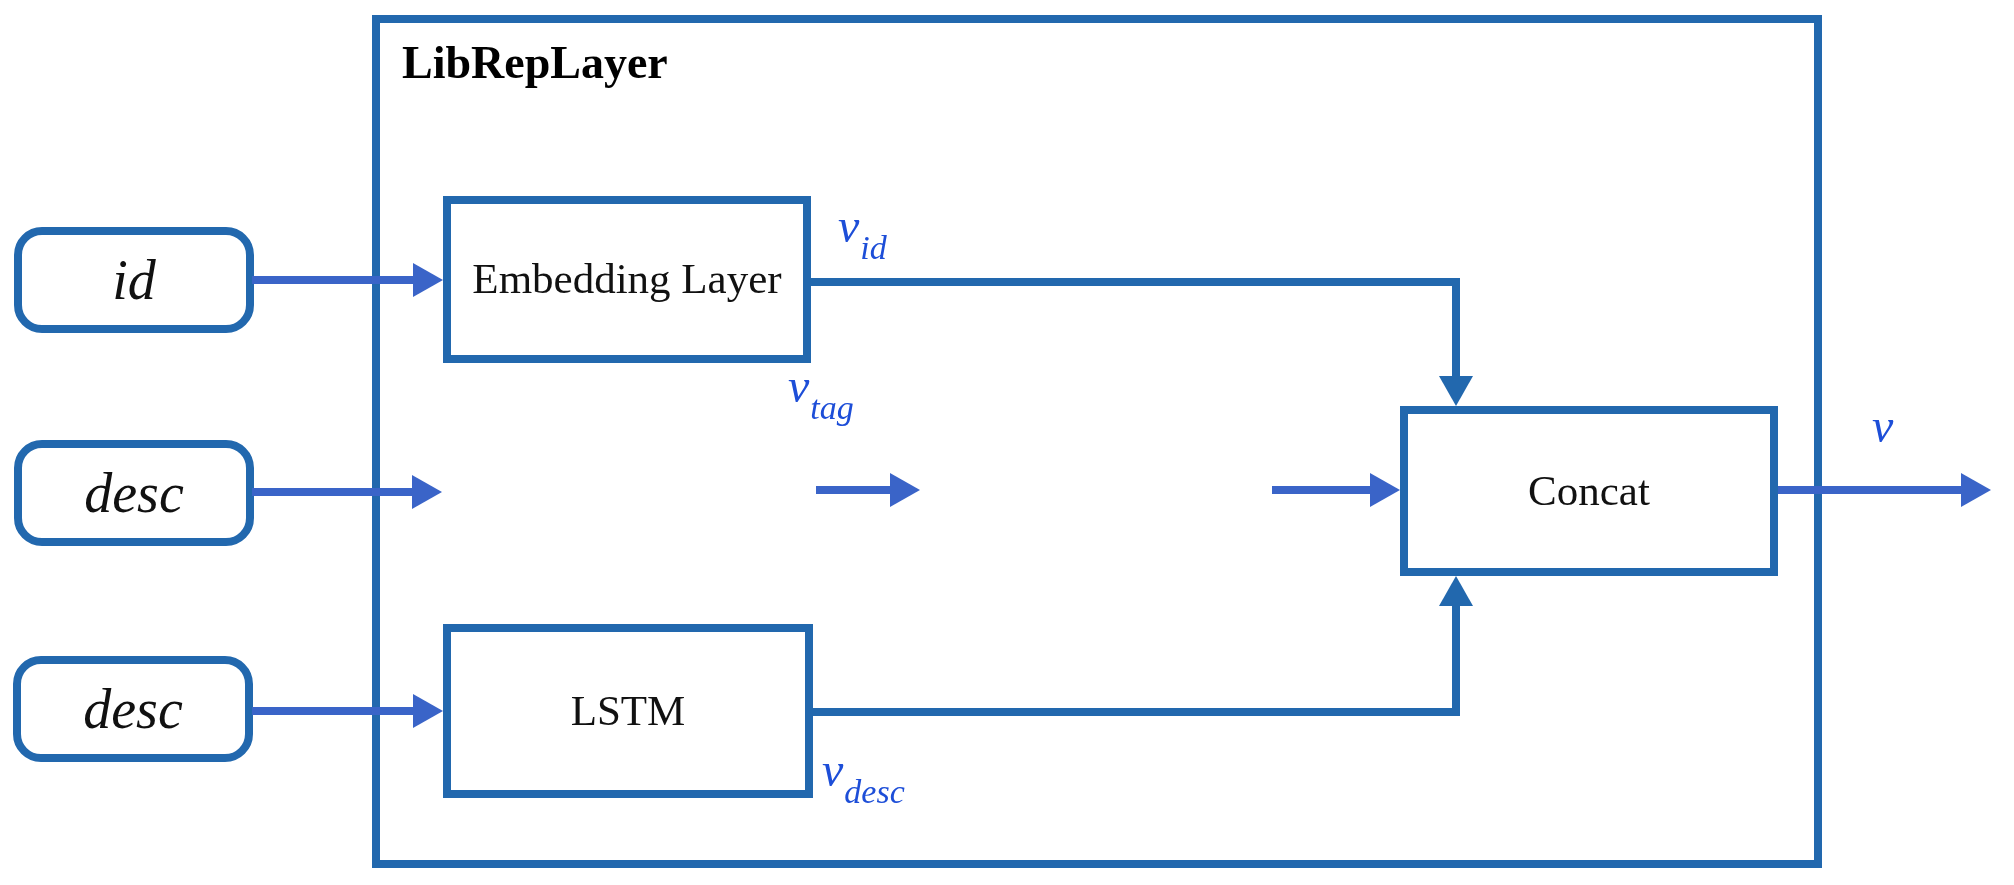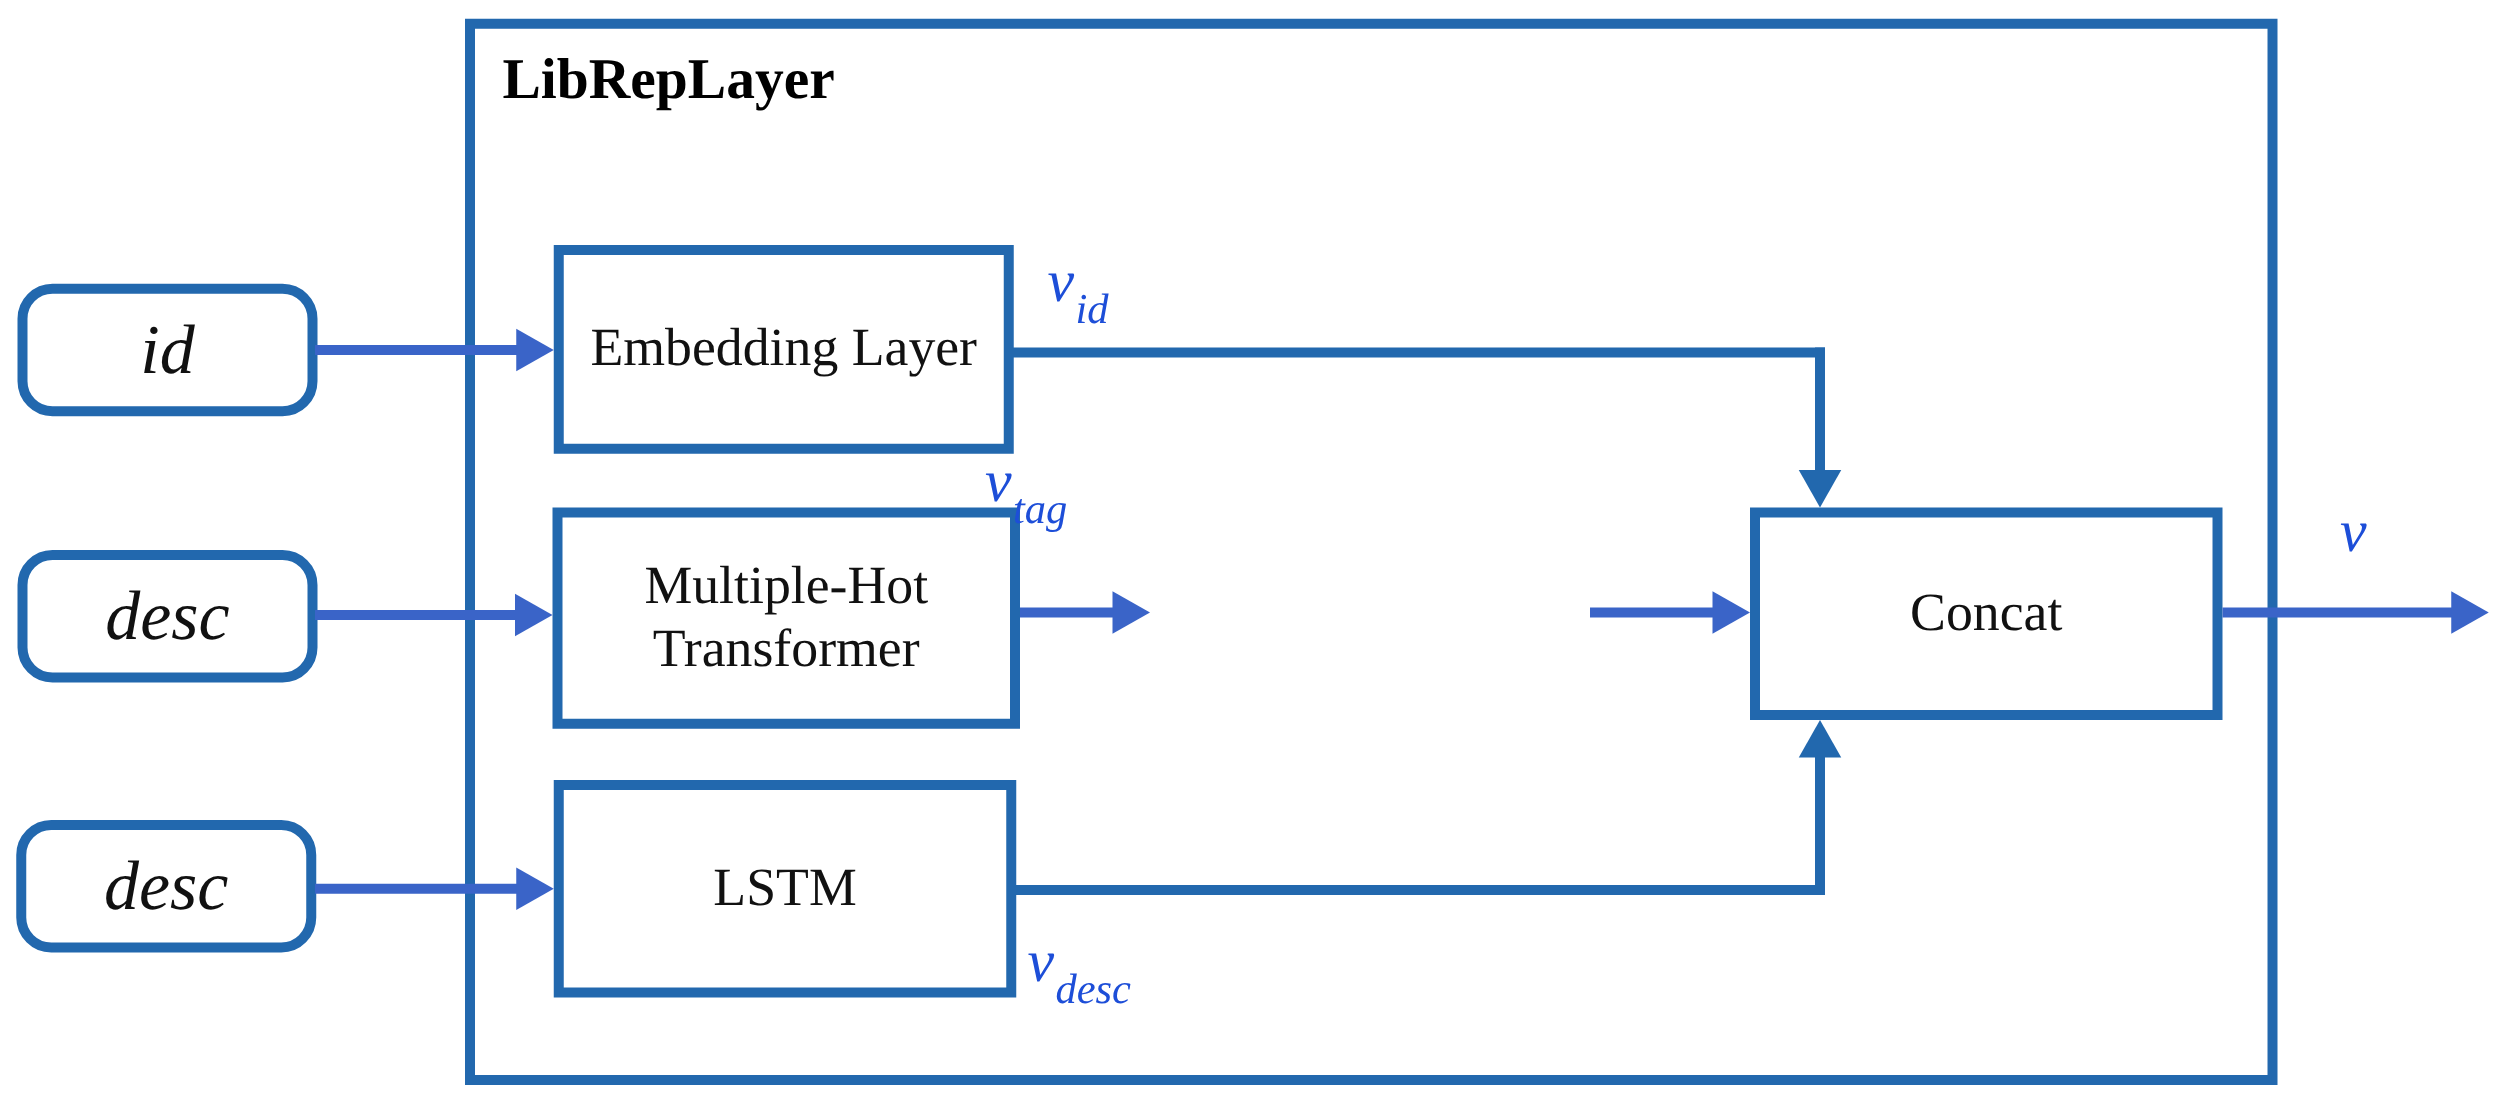--- a/index.html
+++ b/index.html
@@ -103,23 +103,20 @@
   <div class="input-box" style="left:14px;top:440px;">
     <span>desc</span>
   </div>
   <div class="input-box" style="left:13px;top:656px;">
     <span>desc</span>
   </div>
 
   <div class="proc-box" style="left:443px;top:196px;width:368px;height:167px;">
     <span>Embedding Layer</span>
   </div>
-  <div class="proc-box" style="left:442px;top:406px;width:374px;height:177px;">
-    <span>Multiple-Hot Transformer</span>
-  </div>
   <div class="proc-box" style="left:1400px;top:406px;width:378px;height:170px;">
     <span>Concat</span>
   </div>
   <div class="proc-box" style="left:443px;top:624px;width:370px;height:174px;">
     <span>LSTM</span>
   </div>
 
   <div class="h-line" style="left:252px;top:276px;width:165px;"></div>
   <div class="head head-right" style="left:413px;top:263px;"></div>
 

